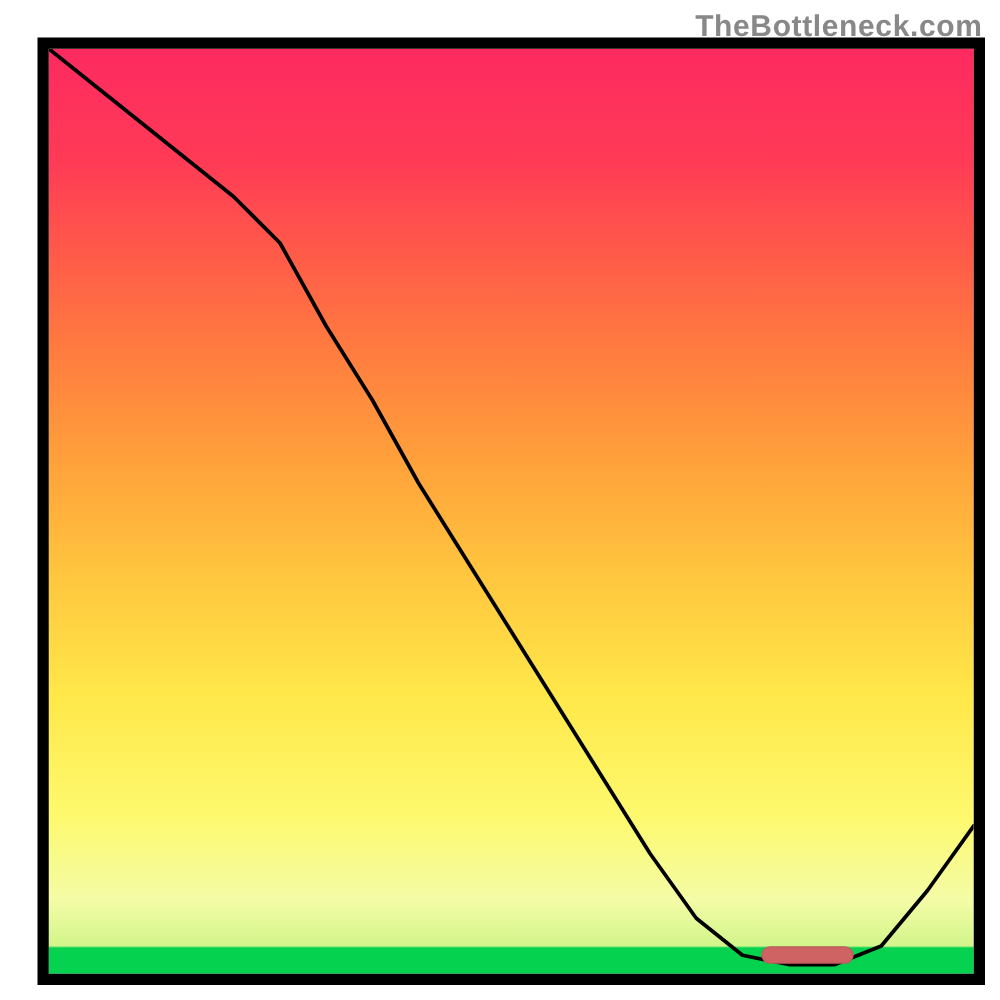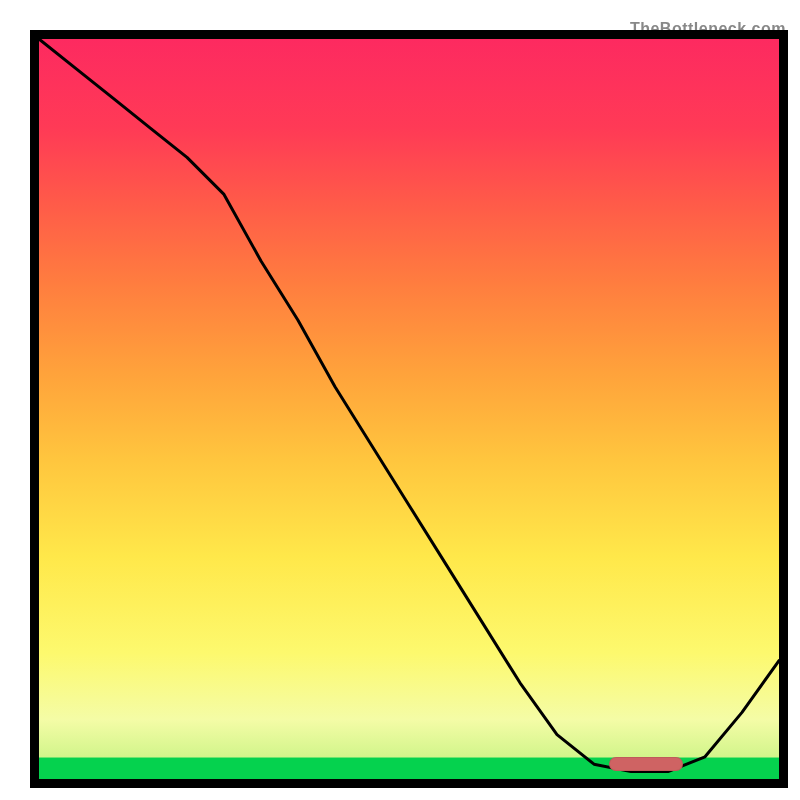--- a/index.html
+++ b/index.html
@@ -10,23 +10,23 @@
     background: #fff;
     font-family: Arial, Helvetica, sans-serif;
   }
   .container {
     position: relative;
     width: 800px;
     height: 800px;
   }
   .watermark {
     position: absolute;
-    top: 20px;
+    top: 8px;
     right: 14px;
-    font-size: 16px;
+    font-size: 24px;
     font-weight: bold;
     color: #888;
     letter-spacing: 0.5px;
   }
   .frame {
     position: absolute;
     left: 30px;
     top: 30px;
     width: 740px;
     height: 740px;

